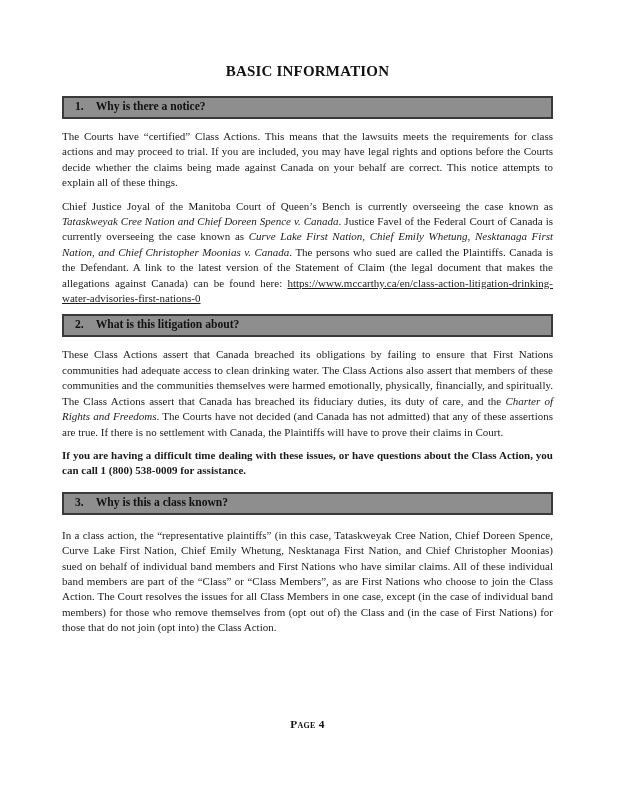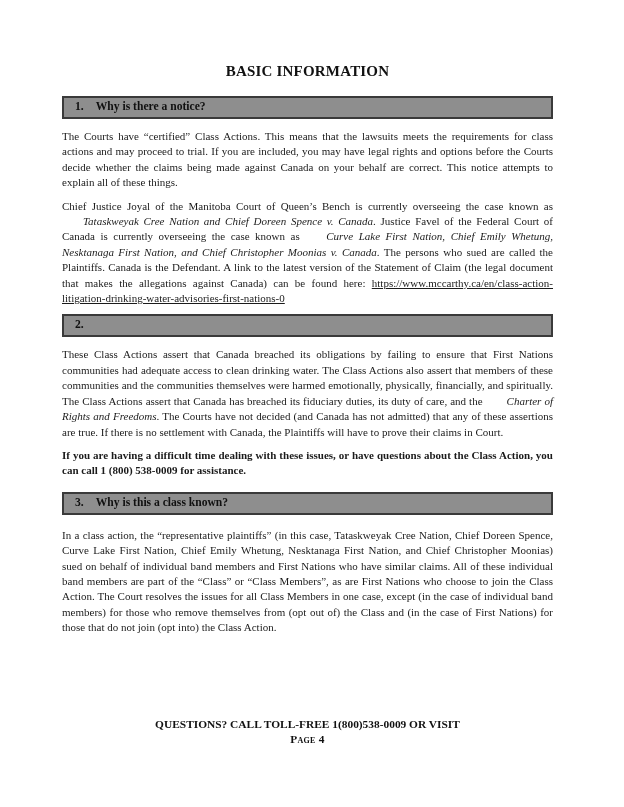--- a/index.html
+++ b/index.html
@@ -49,21 +49,21 @@
   p.body {
     margin: 0 0 8px 0;
     font-size: 11px;
     line-height: 15.4px;
     text-align: justify;
     color: #1b1b1b;
   }
   p.body.bold-note {
     font-weight: bold;
   }
-  p.body .run-italic { font-style: italic; margin-left: 21px; }
+  p.body .run-italic { font-style: italic; }
   p.body .run-bold   { font-weight: bold; }
   a.doc-link {
     color: #1b1b1b;
     text-decoration: underline;
     overflow-wrap: break-word;
   }
   .page-footer {
     position: absolute;
     left: 62px;
     top: 717px;
@@ -89,32 +89,32 @@
       <span class="section-number">1.</span>
       <span class="section-label">Why is there a notice?</span>
     </div>
 
     <p class="body"><span>The Courts have “certified” Class Actions. This means that the lawsuits meets the requirements for class actions and may proceed to trial. If you are included, you may have legal rights and options before the Courts decide whether the claims being made against Canada on your behalf are correct. This notice attempts to explain all of these things.</span></p>
 
     <p class="body"><span>Chief Justice Joyal of the Manitoba Court of Queen’s Bench is currently overseeing the case known as </span><span class="run-italic">Tataskweyak Cree Nation and Chief Doreen Spence v. Canada</span><span>. Justice Favel of the Federal Court of Canada is currently overseeing the case known as </span><span class="run-italic">Curve Lake First Nation, Chief Emily Whetung, Nesktanaga First Nation, and Chief Christopher Moonias v. Canada</span><span>. The persons who sued are called the Plaintiffs. Canada is the Defendant. A link to the latest version of the Statement of Claim (the legal document that makes the allegations against Canada) can be found here:  </span><a href="#" class="doc-link">https://www.mccarthy.ca/en/class-action-litigation-drinking-water-advisories-first-nations-0</a></p>
 
     <div class="section-bar">
       <span class="section-number">2.</span>
+      <span class="section-label">What is this litigation about?</span>
     </div>
 
     <p class="body"><span>These Class Actions assert that Canada breached its obligations by failing to ensure that First Nations communities had adequate access to clean drinking water. The Class Actions also assert that members of these communities and the communities themselves were harmed emotionally, physically, financially, and spiritually. The Class Actions assert that Canada has breached its fiduciary duties, its duty of care, and the </span><span class="run-italic">Charter of Rights and Freedoms</span><span>. The Courts have not decided (and Canada has not admitted) that any of these assertions are true. If there is no settlement with Canada, the Plaintiffs will have to prove their claims in Court.</span></p>
 
     <p class="body bold-note"><span class="run-bold">If you are having a difficult time dealing with these issues, or have questions about the Class Action, you can call 1 (800) 538-0009 for assistance.</span></p>
 
     <div class="section-bar" style="margin-top:13px;">
       <span class="section-number">3.</span>
       <span class="section-label">Why is this a class known?</span>
     </div>
 
     <p class="body" style="margin-top:13px;"><span>In a class action, the “representative plaintiffs” (in this case, Tataskweyak Cree Nation, Chief Doreen Spence, Curve Lake First Nation, Chief Emily Whetung, Nesktanaga First Nation, and Chief Christopher Moonias) sued on behalf of individual band members and First Nations who have similar claims. All of these individual band members are part of the “Class” or “Class Members”, as are First Nations who choose to join the Class Action. The Court resolves the issues for all Class Members in one case, except (in the case of individual band members) for those who remove themselves from (opt out of) the Class and (in the case of First Nations) for those that do not join (opt into) the Class Action.</span></p>
 
   </div>
 
   <div class="page-footer">
-    <p class="footer-line">QUESTIONS? CALL TOLL-FREE 1(800)538-0009 OR VISIT</p>
     <p class="footer-line footer-page-number">Page 4</p>
   </div>
 </div>
 
 </body></html>

